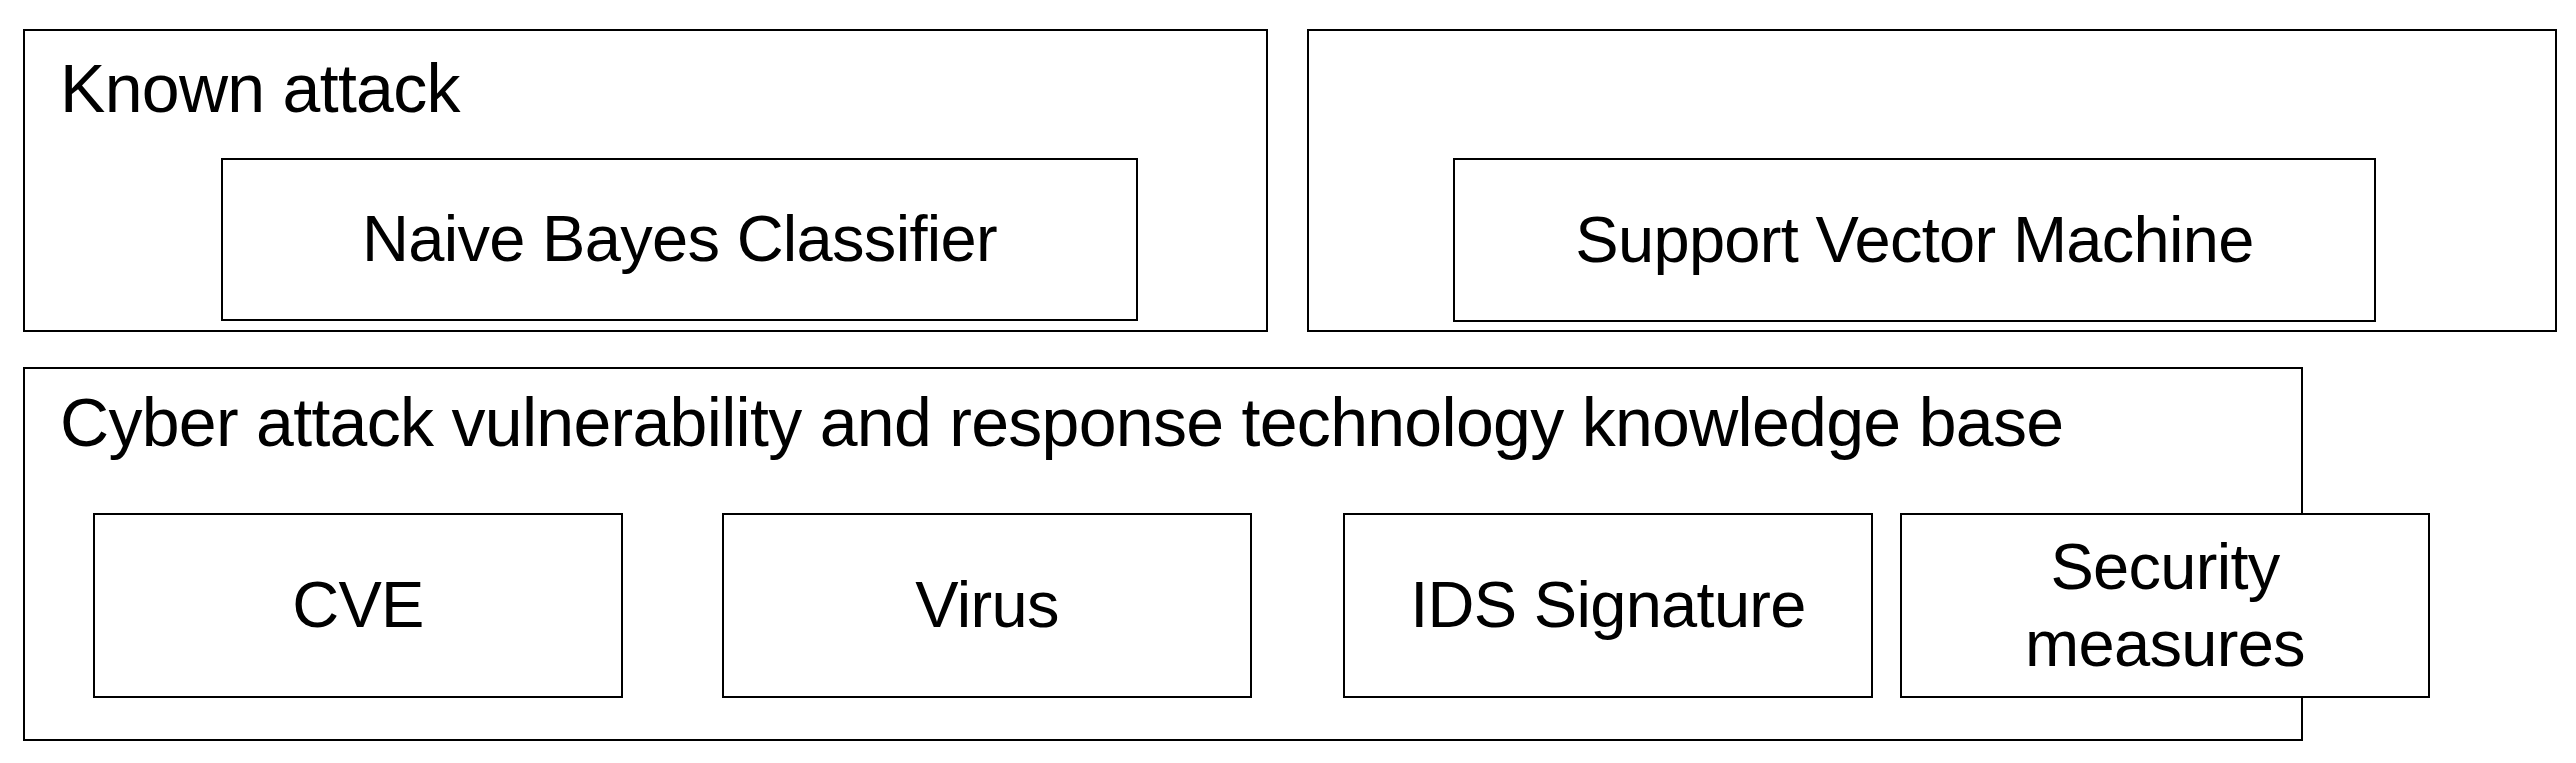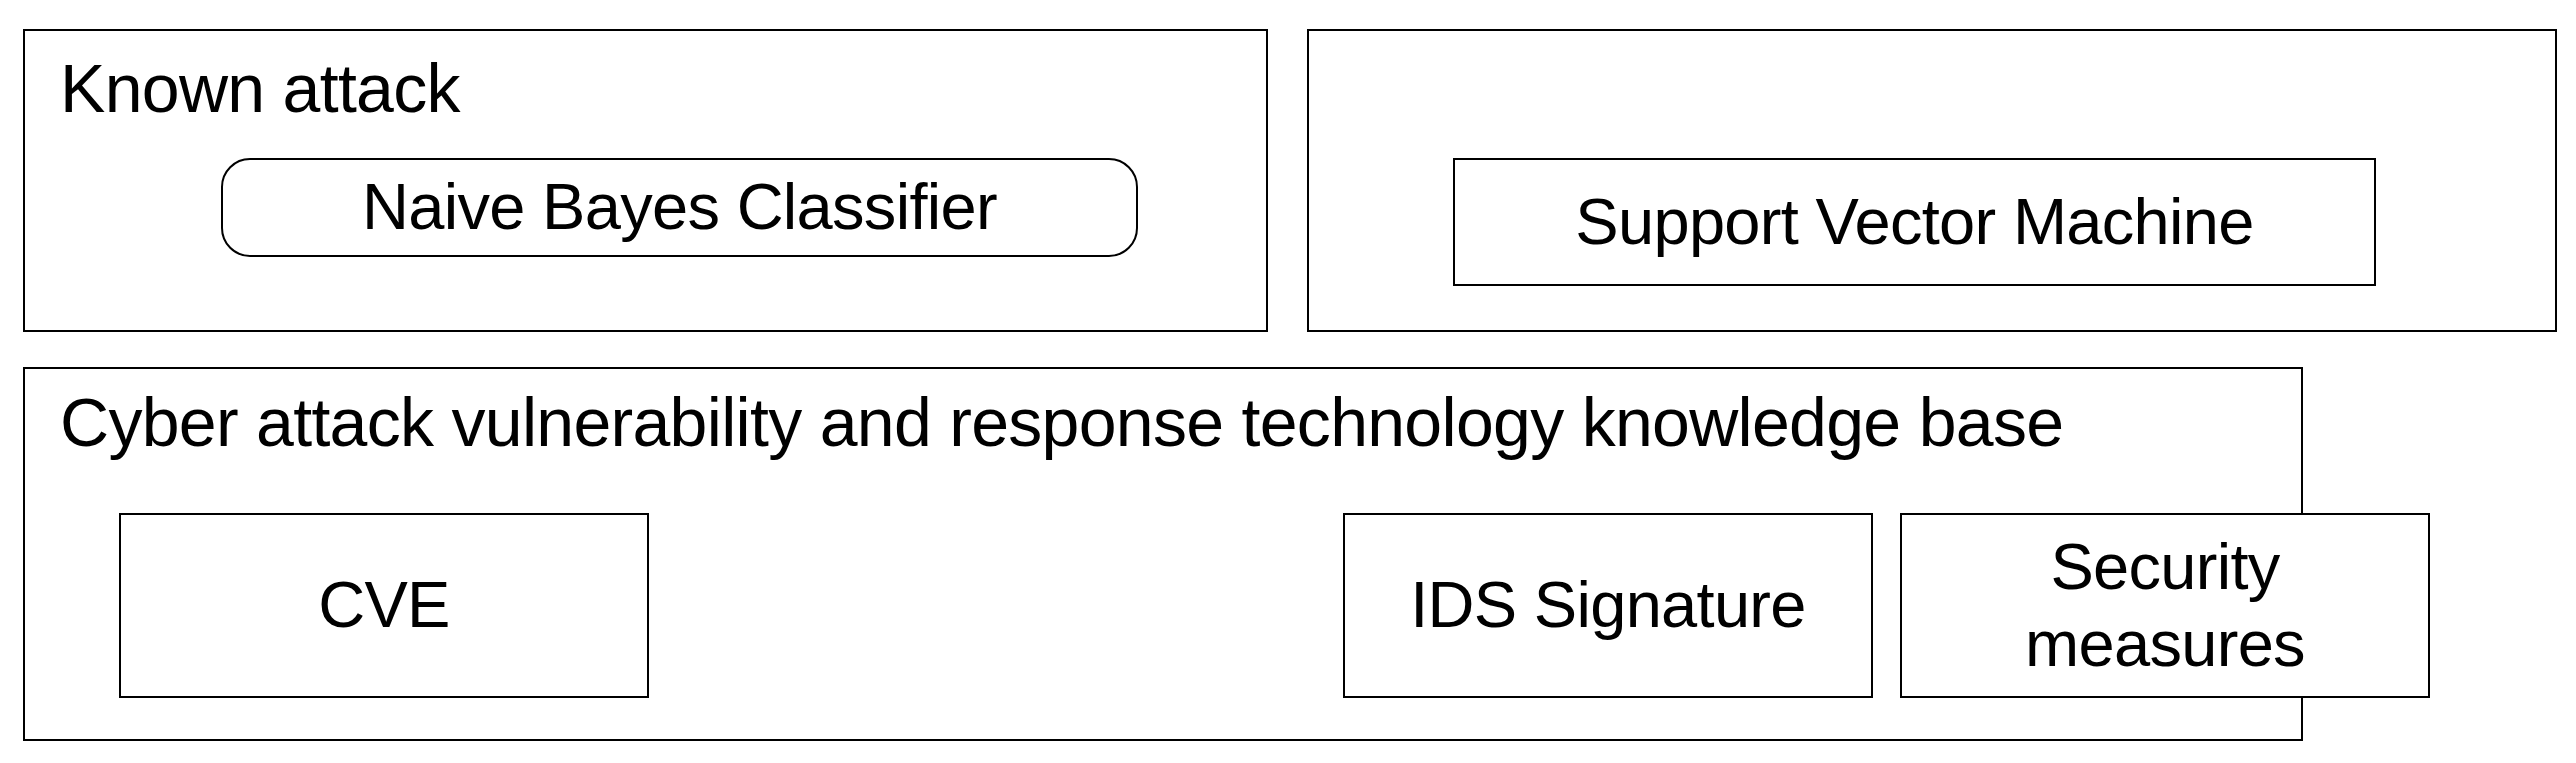--- a/index.html
+++ b/index.html
@@ -43,27 +43,27 @@
     letter-spacing: -0.7px;
     line-height: 1.18;
     color: #000000;
     padding: 0 21px;
   }
   
   #known-box   { left: 23px;   top: 29px;  width: 1245px; height: 303px; }
   #unknown-box { left: 1307px; top: 29px;  width: 1250px; height: 303px; }
   #kb-box      { left: 23px;   top: 367px; width: 2280px; height: 374px; }
   
-  #nbc-box { left: 196px; top: 127px; width: 917px; height: 99px; border-radius: 29px; }
-  #svm-box { left: 144px; top: 127px; width: 923px; height: 128px; }
+  #nbc-box { left: 196px; top: 127px; width: 917px; height: 163px; }
+  #svm-box { left: 144px; top: 127px; width: 923px; height: 164px; }
   
   #kb-box .box-label { top: 14px; }
   
   .kb-item { top: 144px; width: 530px; height: 185px; }
-  #kb-item-0 { left: 94px;  }
+  #kb-item-0 { left: 68px;  }
   #kb-item-1 { left: 697px; }
   #kb-item-2 { left: 1318px; justify-content: center; }
   #kb-item-3 { left: 1831px; margin-left: 44px; }
 </style>
 </head>
 <body>
 
 <div class="canvas">
 
   <div class="box" id="known-box">
@@ -79,20 +79,23 @@
     </div>
   </div>
 
   <div class="box" id="kb-box">
     <div class="box-label">Cyber attack vulnerability and response technology knowledge base</div>
 
     <div class="box inner kb-item" id="kb-item-0">
       <span class="inner-label">CVE</span>
     </div>
 
+    <div class="box inner kb-item" id="kb-item-1">
+      <span class="inner-label">Virus</span>
+    </div>
 
     <div class="box inner kb-item" id="kb-item-2">
       <span class="inner-label">IDS Signature</span>
     </div>
 
     <div class="box inner kb-item" id="kb-item-3">
       <span class="inner-label">Security measures</span>
     </div>
   </div>
 

